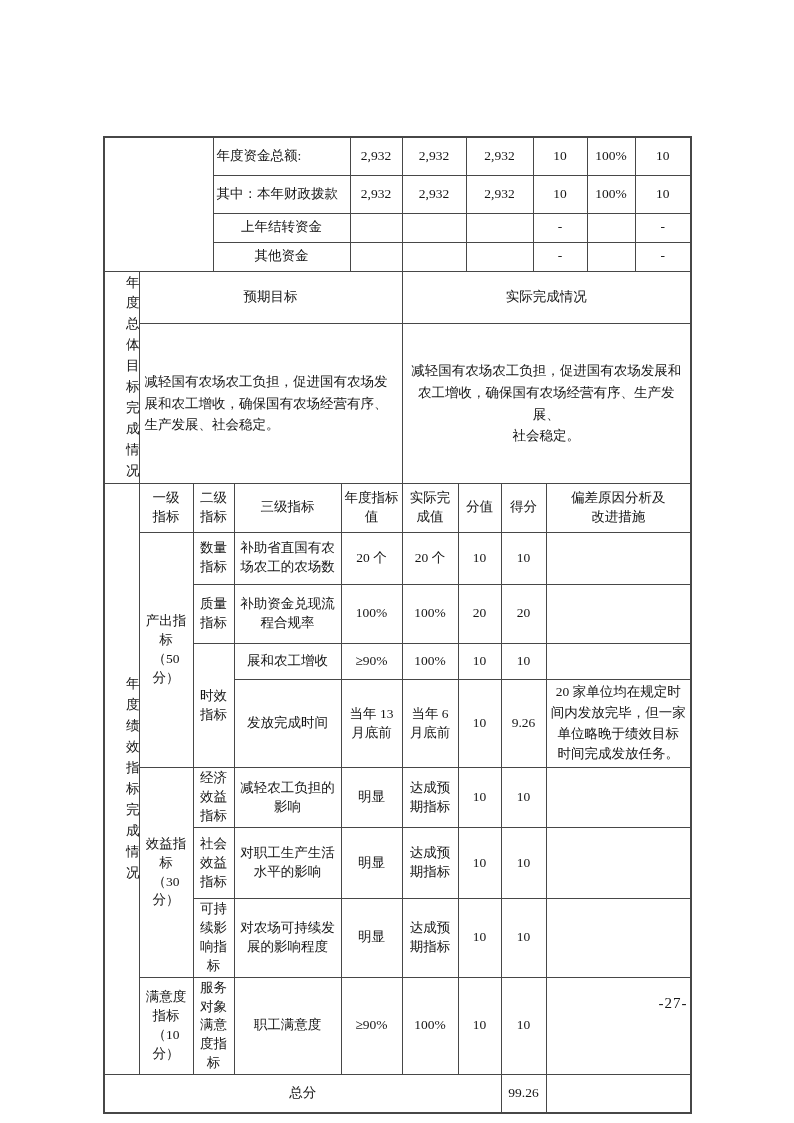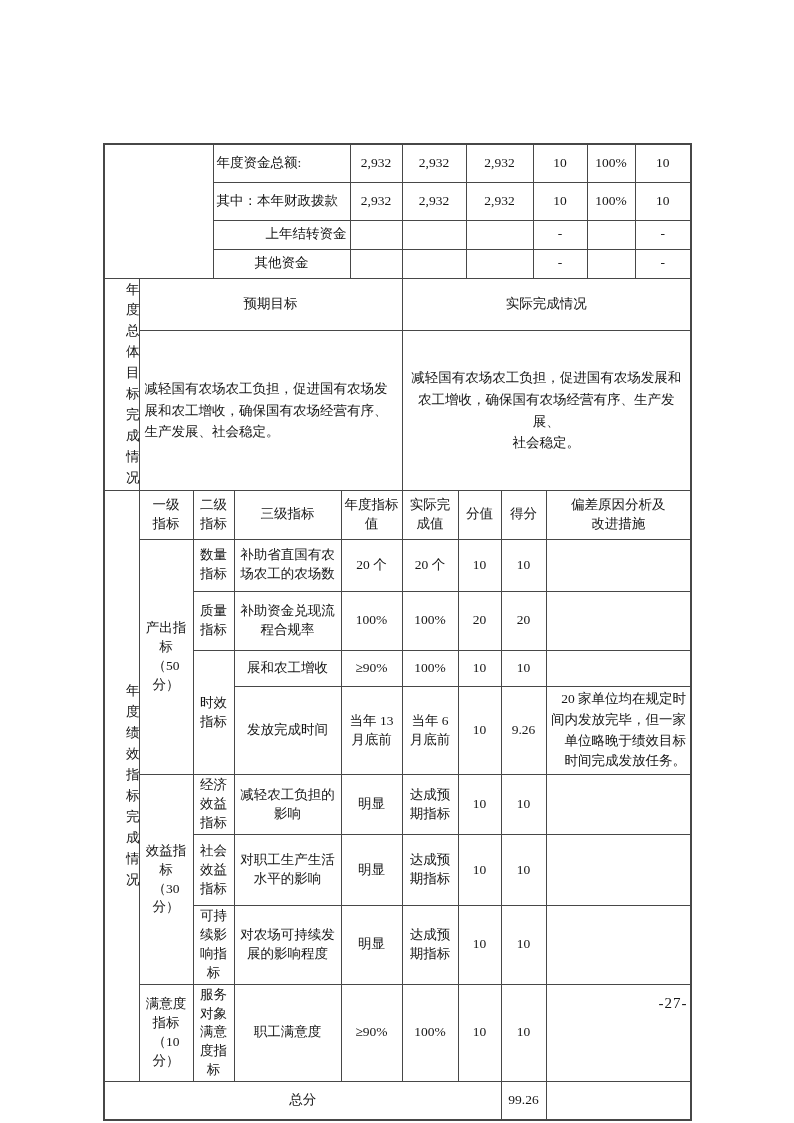--- a/index.html
+++ b/index.html
@@ -1,27 +1,27 @@
 <!DOCTYPE html>
 <html><head>
 <meta charset="utf-8">
 <style>
   html,body{margin:0;padding:0;background:#ffffff;}
   .page{position:relative;width:794px;height:1123px;background:#ffffff;overflow:hidden;
         font-family:"Liberation Serif","DejaVu Serif",serif;color:#151515;}
-  table.report{position:absolute;left:103px;top:143px;width:587px;
+  table.report{position:absolute;left:103px;top:136px;width:587px;
         border-collapse:collapse;table-layout:fixed;border:2px solid #474747;}
   td{border:1px solid #474747;font-size:13.5px;text-align:center;vertical-align:middle;
      padding:1px 3px;line-height:1.4;white-space:pre-line;overflow:hidden;word-break:break-all;}
   td.tl{text-align:left;}
-  td.trr{text-align:right;}
+  td.trr{}
   td.side{line-height:1.55;padding-left:21px;}
   td.goaltext{text-align:left;padding:6px 5px;line-height:1.6;}
   td.goaltext-c{text-align:center;padding:0 4px;line-height:1.6;}
-  td.dev{text-align:right;padding:2px 4px;line-height:1.55;margin-left:8px;}
+  td.dev{text-align:center;padding:2px 4px;line-height:1.55;margin-left:8px;}
   tr.h38{height:38px} tr.h29{height:29px} tr.h68{height:68px} tr.h49{height:49px}
   tr.h52{height:52px} tr.h59{height:59px} tr.h36{height:36px} tr.h83{height:83px}
   tr.h51{height:51px} tr.h71{height:71px} tr.h70{height:70px} tr.h97{height:97px}
   .pagenum{position:absolute;left:645px;top:995px;width:56px;text-align:center;
         font-size:15px;letter-spacing:1px;}
 </style>
 </head>
 <body>
 
 <div class="page">

